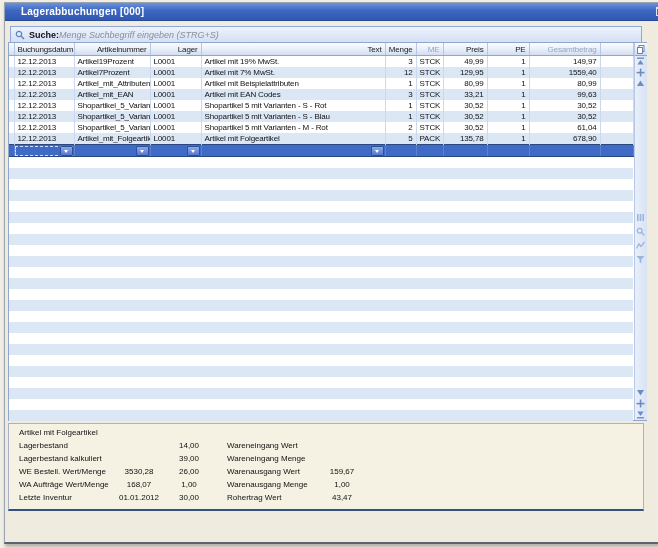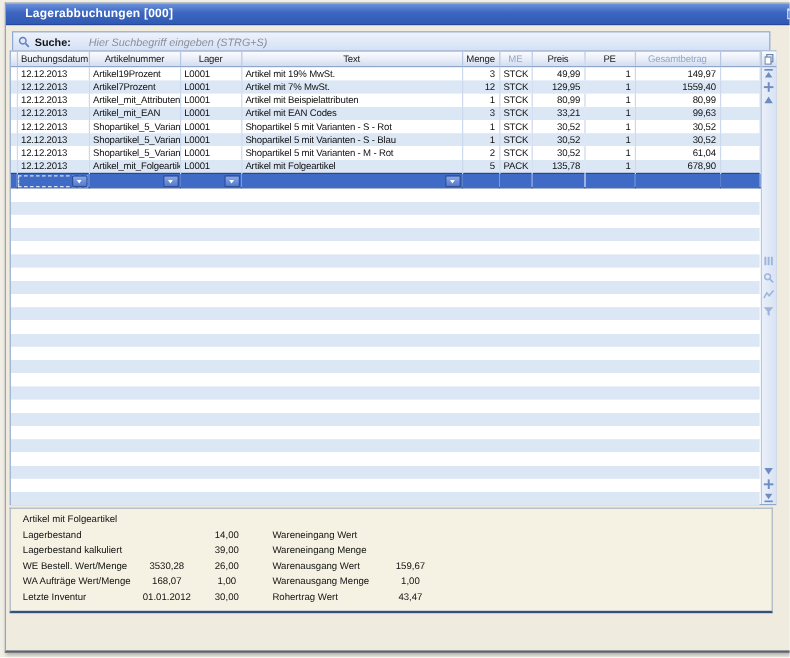--- a/index.html
+++ b/index.html
@@ -15,29 +15,29 @@
   .title{color:#fff;font-size:10px;font-weight:bold;padding-left:16px;letter-spacing:.2px;}
   .tb-buttons{margin-left:auto;display:flex;align-items:center;gap:5px;padding-right:8px;}
   .tb-btn{width:12px;height:11px;display:flex;align-items:center;justify-content:center;
           color:#e8efff;font-size:10px;font-weight:bold;cursor:default;}
   .restore-glyph{width:7px;height:6px;border:1px solid #dce7ff;border-top:2px solid #dce7ff;background:transparent;}
   
   .searchbar{position:absolute;left:5px;top:23px;width:630px;height:15px;
              background:linear-gradient(#eef3fc,#d4e0f5);
              border:1px solid #8ea9d8;display:flex;align-items:center;font-size:9px;}
   .search-icon{margin:0 4px 0 4px;flex:0 0 auto;}
-  .search-label{font-weight:bold;color:#111;margin-right:15px;}
+  .search-label{font-weight:bold;color:#111;margin-right:0;}
   .search-placeholder{font-style:italic;color:#8a8f99;}
   
   .gridarea{position:absolute;left:3px;top:39px;width:639px;height:379px;display:flex;
             border:1px solid #8fa6cd;box-sizing:border-box;background:#fff;}
   table.grid{border-collapse:collapse;table-layout:fixed;width:624px;font-size:8px;letter-spacing:-0.15px;}
   table.grid th{height:12px;background:linear-gradient(#fbfcfe,#e7edf8 55%,#d2ddf0);
         border-right:1px solid #b7c6e2;border-bottom:1px solid #8fa6cd;
-        font-weight:normal;color:#1a1a1a;text-align:center;padding:0 3px;white-space:nowrap;overflow:hidden;}
+        font-weight:normal;color:#1a1a1a;text-align:right;padding:0 3px;white-space:nowrap;overflow:hidden;}
   table.grid th.gray{color:#94a7c6;}
   table.grid td{height:11px;padding:0 3px;border-right:1px solid #cbd8ee;
         white-space:nowrap;overflow:hidden;color:#111;}
   tr.r-even td{background:#ffffff;}
   tr.r-odd  td{background:#dce7f6;}
   td.r{text-align:right;}
   tr.selected td{background:#3f6bc6;border-top:1px solid #28487f;border-bottom:1px solid #28487f;
                  border-right:1px solid #5c82cf;position:relative;}
   tr.selected td.focus{outline:1px dashed #cfe0f8;outline-offset:-2px;}
   .dd{position:absolute;right:1px;top:1px;width:11px;height:8px;
@@ -80,21 +80,21 @@
         <span class="tb-btn">×</span>
       </span>
     </div>
 
     <div class="searchbar">
       <svg class="search-icon" width="10" height="10" viewBox="0 0 10 10">
         <circle cx="4" cy="4" r="2.7" fill="none" stroke="#5c7fc0" stroke-width="1.2"></circle>
         <line x1="6.2" y1="6.2" x2="9" y2="9" stroke="#5c7fc0" stroke-width="1.4"></line>
       </svg>
       <span class="search-label">Suche:</span>
-      <span class="search-placeholder">Hier Suchbegriff eingeben (STRG+S)</span>
+      <span class="search-placeholder">Menge Suchbegriff eingeben (STRG+S)</span>
     </div>
 
     <div class="gridarea">
       <table class="grid">
         <colgroup>
           <col style="width:5px">
             <col style="width:60px">
             <col style="width:76px">
             <col style="width:51px">
           <col style="width:184px">

